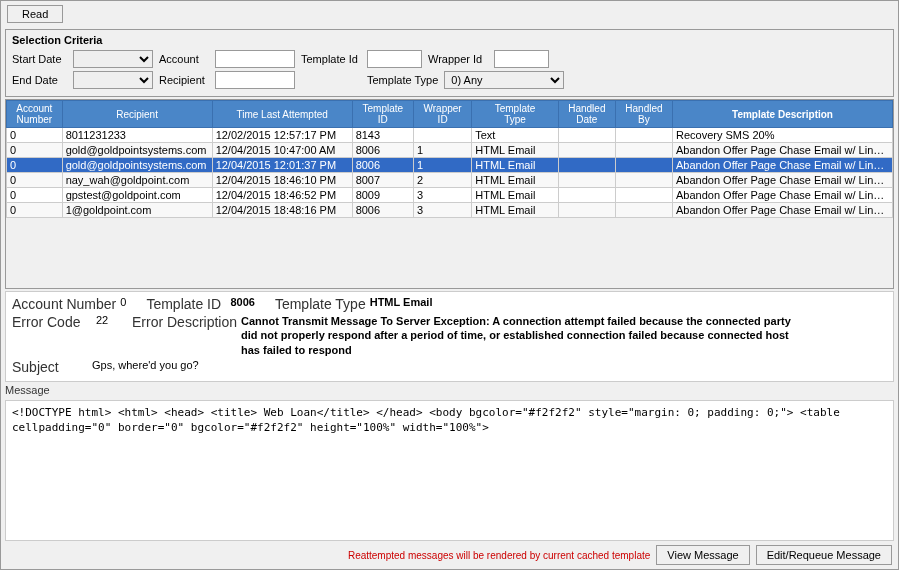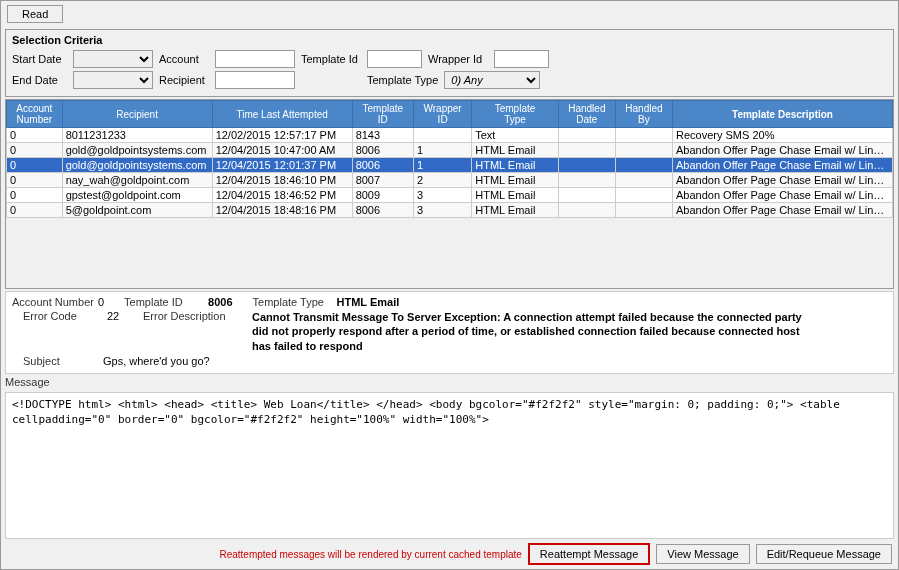--- a/index.html
+++ b/index.html
@@ -140,25 +140,24 @@
       border: 1px solid #ccc;
       padding: 4px 6px;
       background: white;
       font-size: 11px;
     }
 
     .detail-row {
       display: flex;
       align-items: flex-start;
       margin-bottom: 2px;
-      margin-left: 11px;
     }
 
     .detail-label {
-      font-size: 11px;
+      font-size: 14px;
       color: #333;
       min-width: 80px;
       flex-shrink: 0;
     }
 
     .detail-value {
       font-size: 11px;
       color: #000;
     }
 
@@ -268,21 +267,21 @@
     </div>
 
     <div class="criteria-row">
       <span class="criteria-label">End Date</span>
       <select class="criteria-dropdown-date"></select>
 
       <span class="criteria-label" style="min-width:50px;">Recipient</span>
       <input class="criteria-input criteria-input-medium" type="text" style="">
 
       <span class="criteria-label" style="min-width:60px; margin-left: 66px;">Template Type</span>
-      <select class="criteria-dropdown" style="width:96px;font-style:italic;">
+      <select class="criteria-dropdown" style="width:120px;">
         <option>0) Any</option>
       </select>
     </div>
   </div>
 
   <div class="table-section">
     <div class="table-scroll-wrapper">
       <table class="data-table">
         <thead>
           <tr>
@@ -348,21 +347,21 @@
               <td>12/04/2015 18:46:52 PM</td>
               <td>8009</td>
               <td>3</td>
               <td>HTML Email</td>
               <td></td>
               <td></td>
               <td style="max-width: 220px; overflow: hidden; text-overflow: ellipsis;">Abandon Offer Page Chase Email w/ Link Day 4</td>
             </tr>
             <tr>
               <td>0</td>
-              <td>5@goldpoint.com</td>
+              <td>1@goldpoint.com</td>
               <td>12/04/2015 18:48:16 PM</td>
               <td>8006</td>
               <td>3</td>
               <td>HTML Email</td>
               <td></td>
               <td></td>
               <td style="max-width: 220px; overflow: hidden; text-overflow: ellipsis;">Abandon Offer Page Chase Email w/ Link Day 1</td>
             </tr>
           </tbody>
       </table>
@@ -408,18 +407,17 @@
 &lt;title&gt; Web Loan&lt;/title&gt;
 &lt;/head&gt;
 
 &lt;body bgcolor="#f2f2f2" style="margin: 0; padding: 0;"&gt;
 
 &lt;table cellpadding="0" border="0" bgcolor="#f2f2f2" height="100%" width="100%"&gt;</div>
   </div>
 
   <div class="bottom-bar">
     <span class="reattempt-note">Reattempted messages will be rendered by current cached template</span>
-    <button class="bottom-button primary">Reattempt Message</button>
     <button class="bottom-button">View Message</button>
     <button class="bottom-button">Edit/Requeue Message</button>
   </div>
 
 </div>
 
 </body></html>

